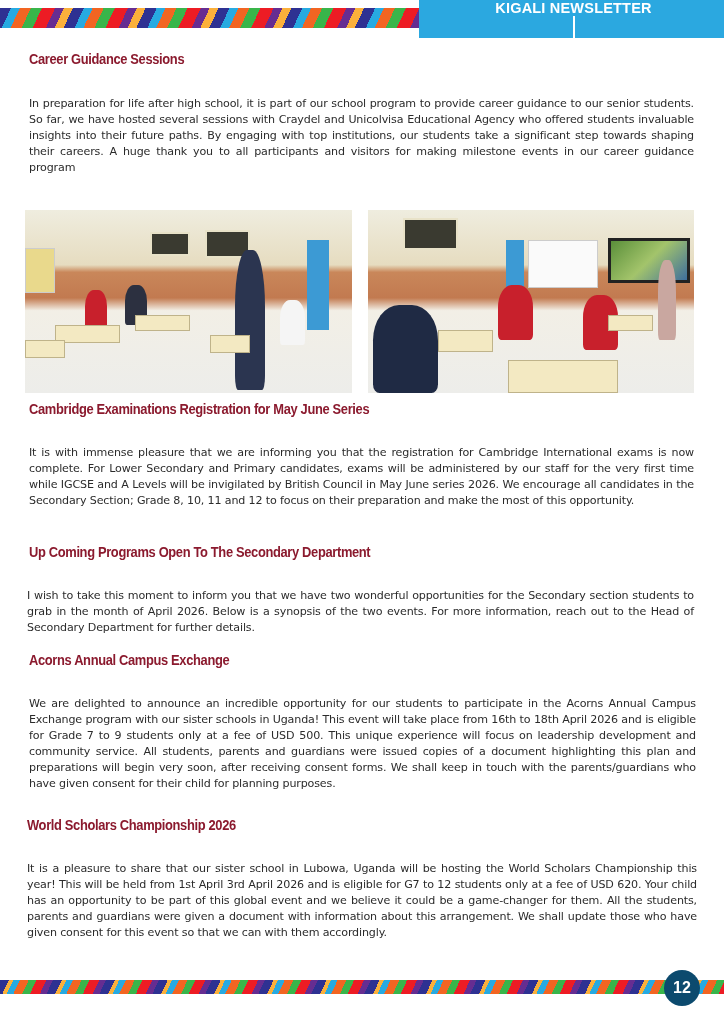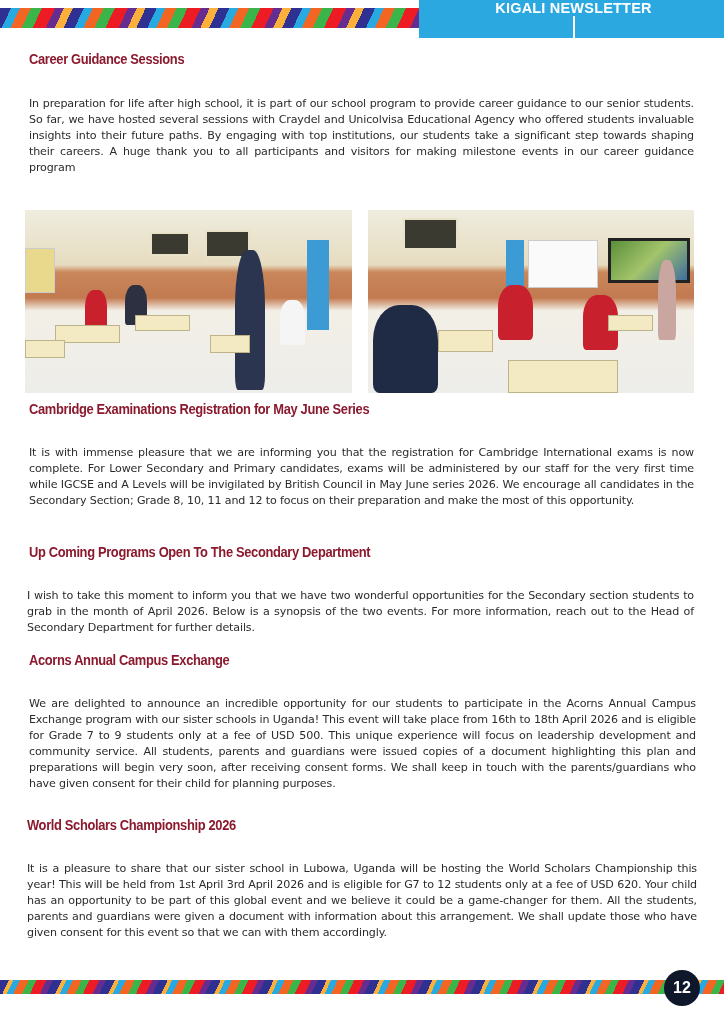--- a/index.html
+++ b/index.html
@@ -46,21 +46,21 @@
   .photo .banner { position: absolute; background: #3c9ad4; }
 
   .bottom-band {
     position: absolute; left: 0; top: 980px; width: 724px; height: 14px;
     background: repeating-linear-gradient(115deg,
       #2e3192 0 8px, #fbb03b 8px 12px, #27aae1 12px 18px, #f26522 18px 26px,
       #39b54a 26px 33px, #ed1c24 33px 42px, #662d91 42px 48px);
   }
   .page-num {
     position: absolute; left: 664px; top: 970px; width: 36px; height: 36px;
-    border-radius: 50%; background: #0f172a; color: #fff;
+    border-radius: 50%; background: #0c4a6e; color: #fff;
     font-family: "Liberation Sans", sans-serif; font-weight: bold; font-size: 16px;
     display: flex; align-items: center; justify-content: center;
   }
 </style>
 </head>
 <body>
 
 <div class="top-band"></div>
 <div class="header-box">
   <span>KIGALI NEWSLETTER</span>

